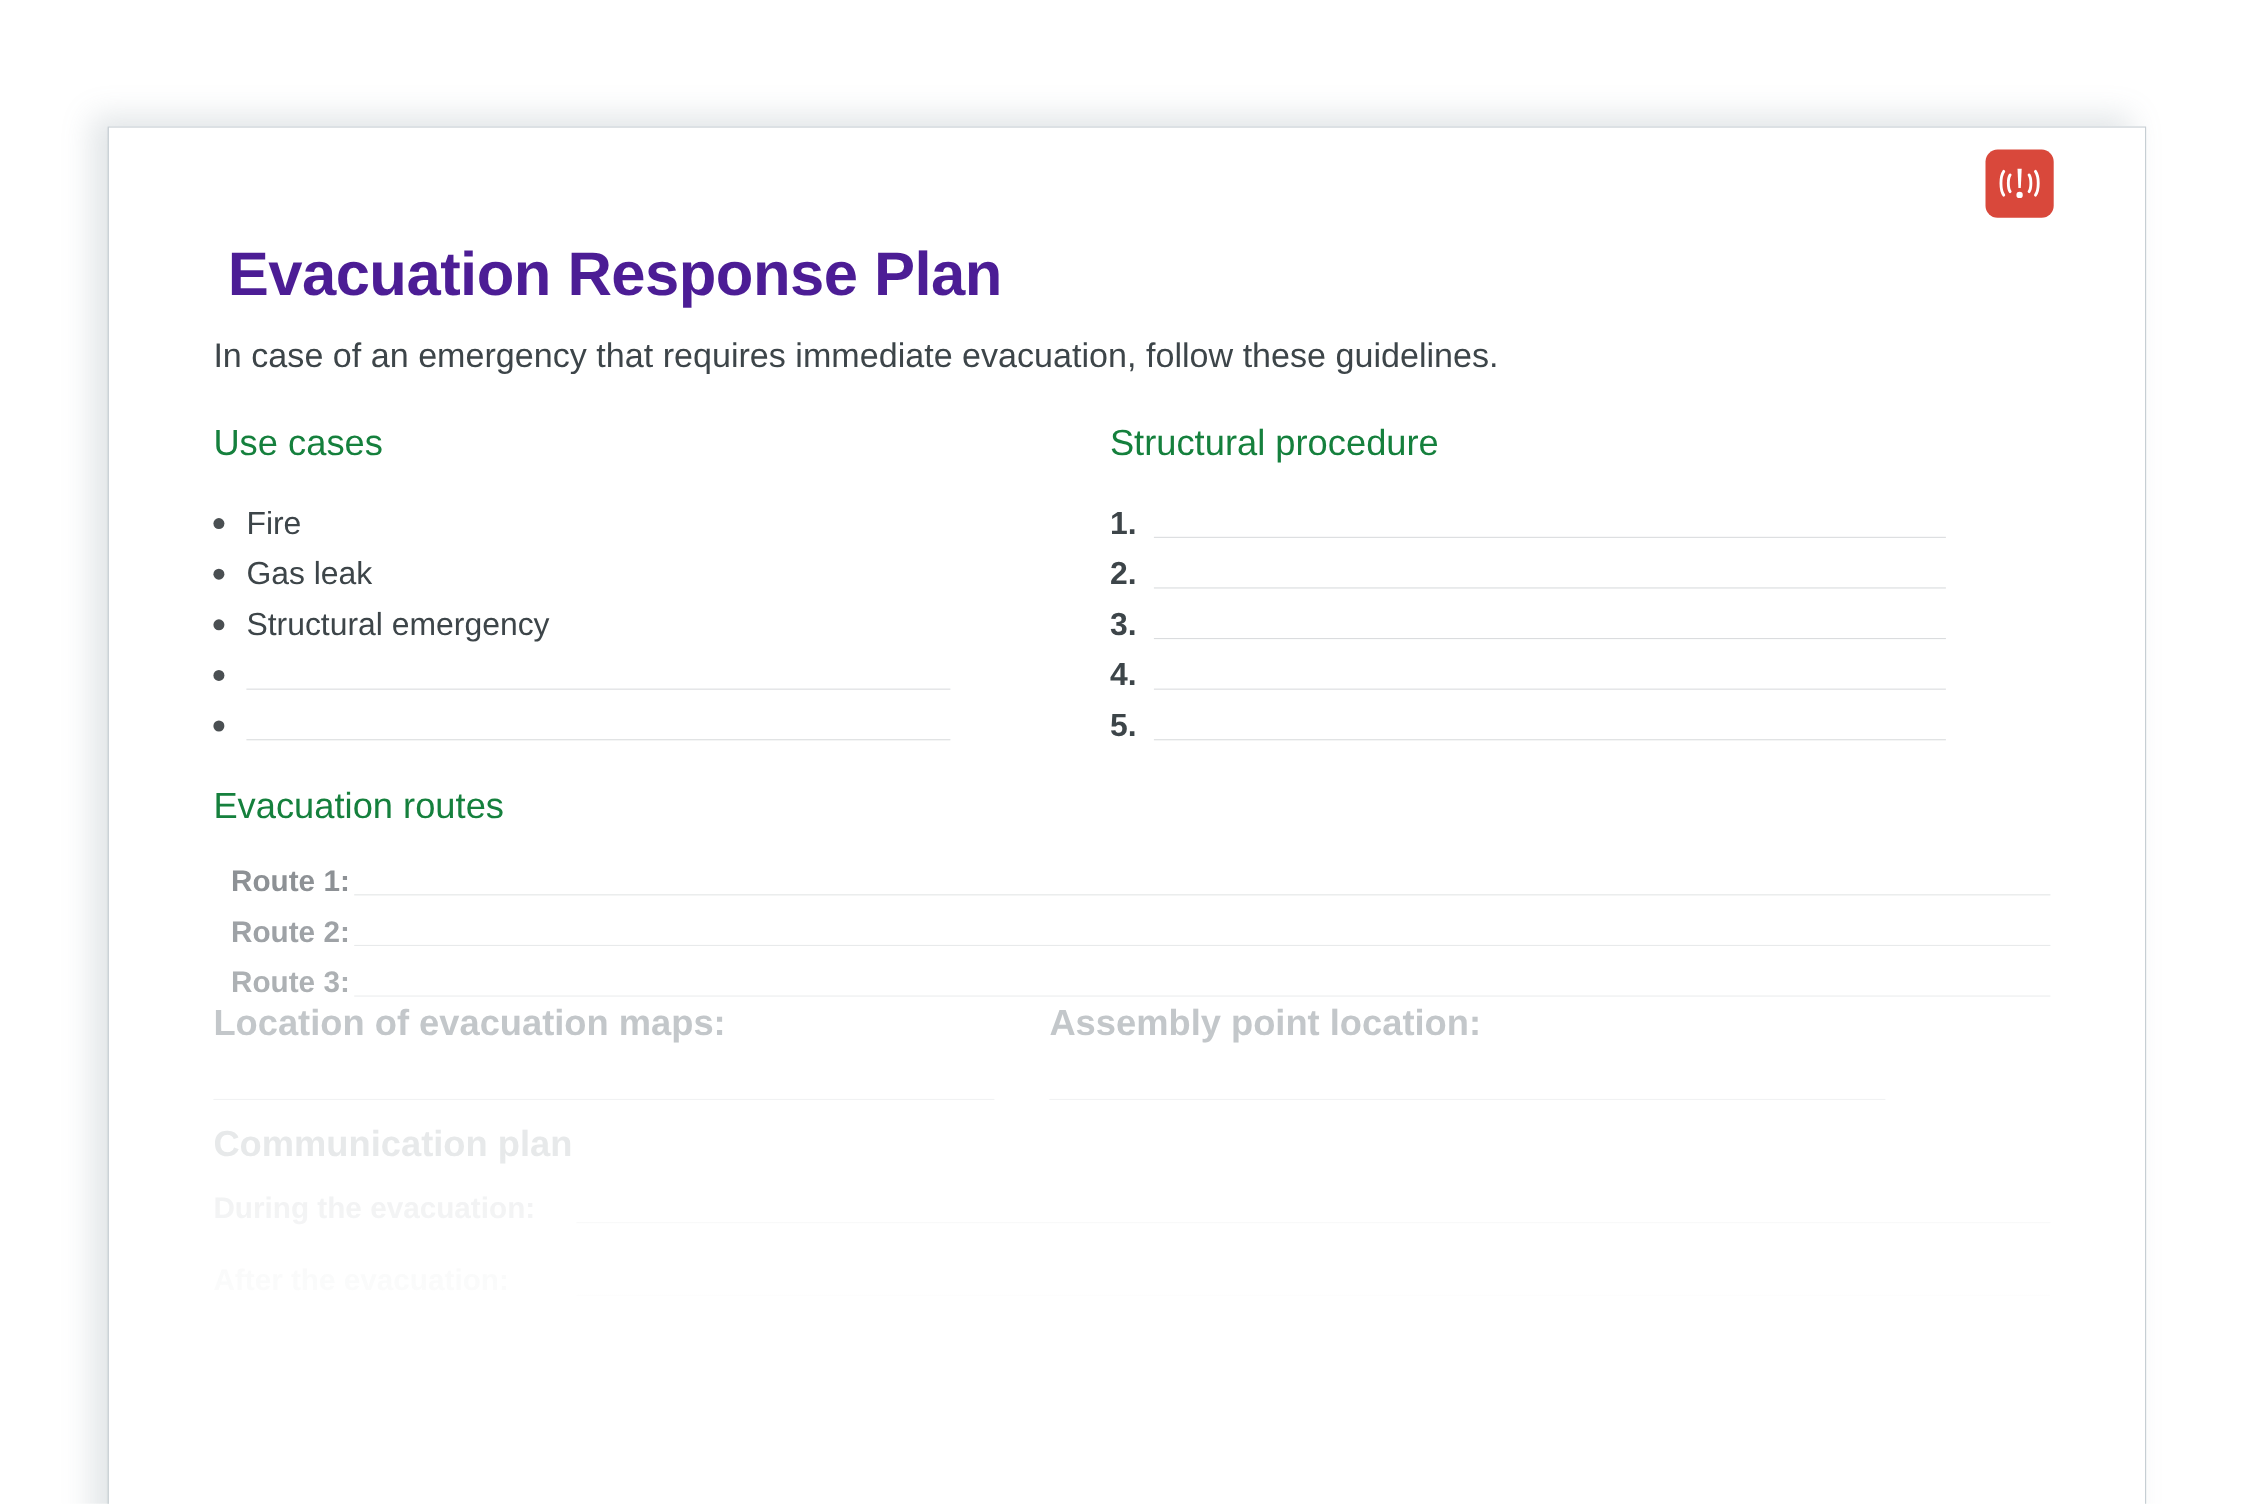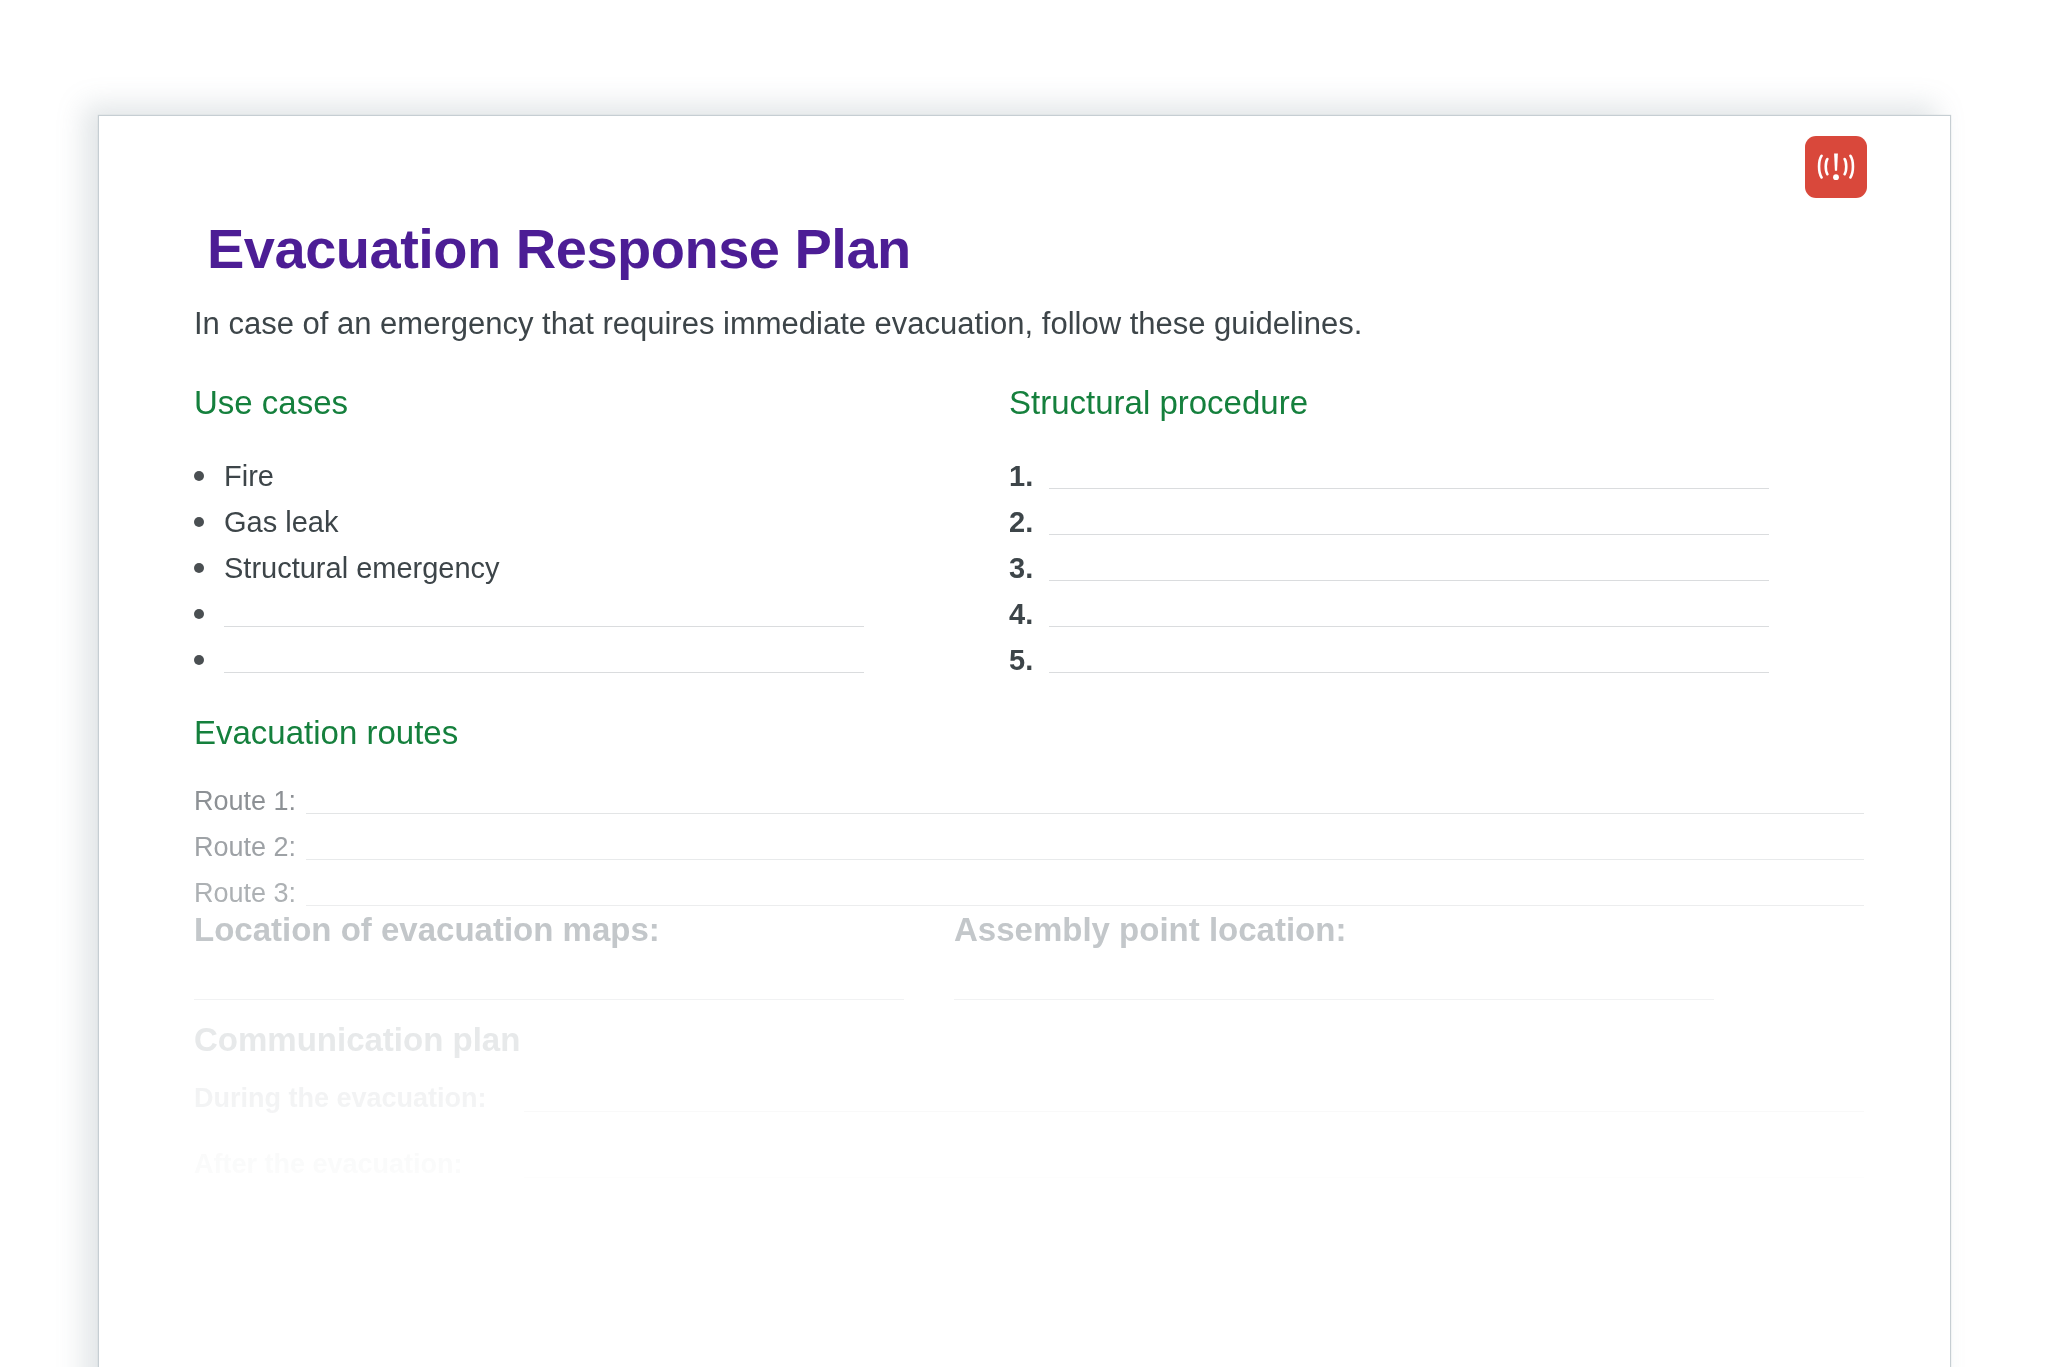--- a/index.html
+++ b/index.html
@@ -165,26 +165,27 @@
   
   #route-list { position: absolute; left: 95px; top: 665px; width: 1670px; }
   .route-row {
     position: relative;
     height: 46px;
     display: flex;
     align-items: flex-start;
   }
   .route-label {
     font-size: 27px;
-    font-weight: 400;
+    font-weight: 700;
     color: #8d9195;
     width: 112px;
     line-height: 40px;
     flex: 0 0 auto;
     white-space: nowrap;
+    margin-left: 16px;
   }
   .route-rule {
     flex: 1 1 auto;
     height: 1px;
     background: #e3e5e6;
     margin-top: 32px;
   }
   .route-row.r2 .route-label { color: #9ea2a6; }
   .route-row.r2 .route-rule  { background: #e8eaeb; }
   .route-row.r3 .route-label { color: #adb1b4; }

